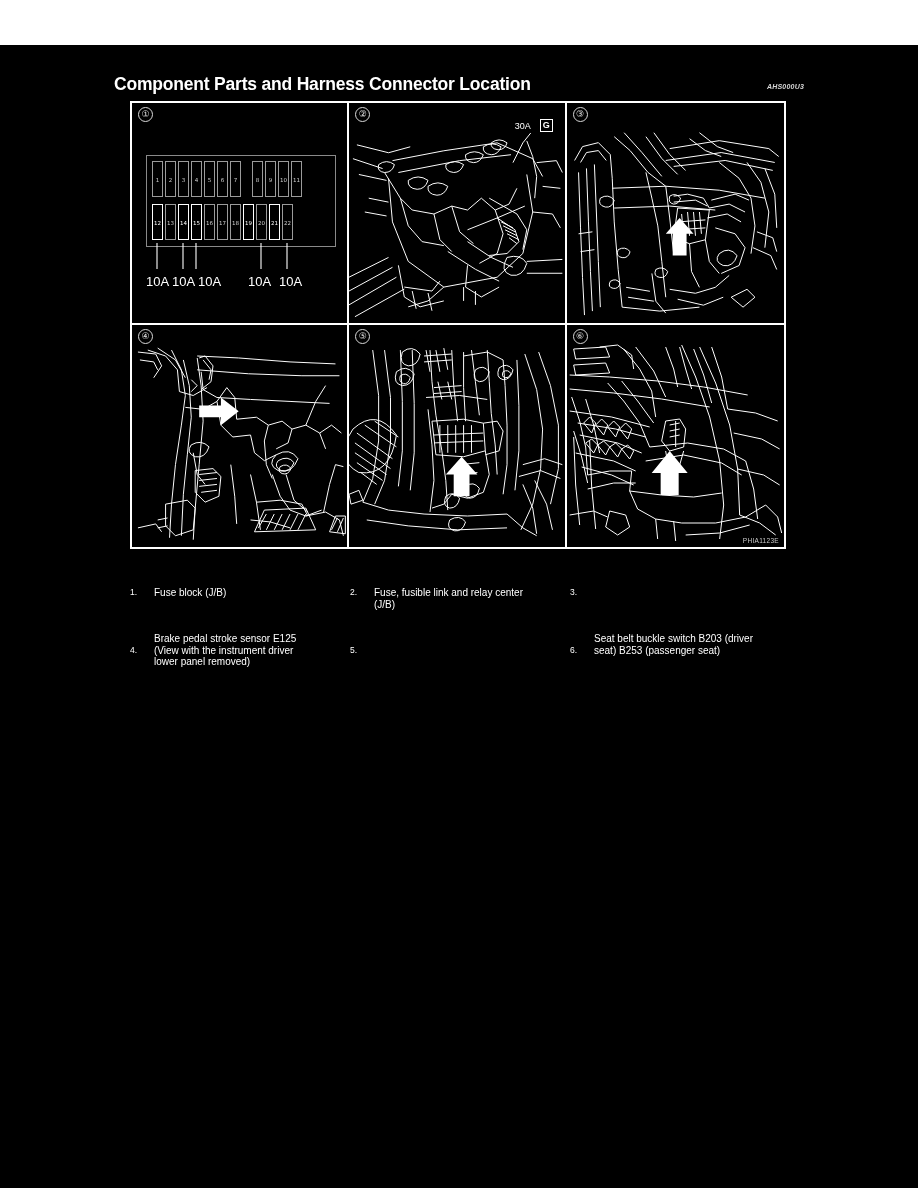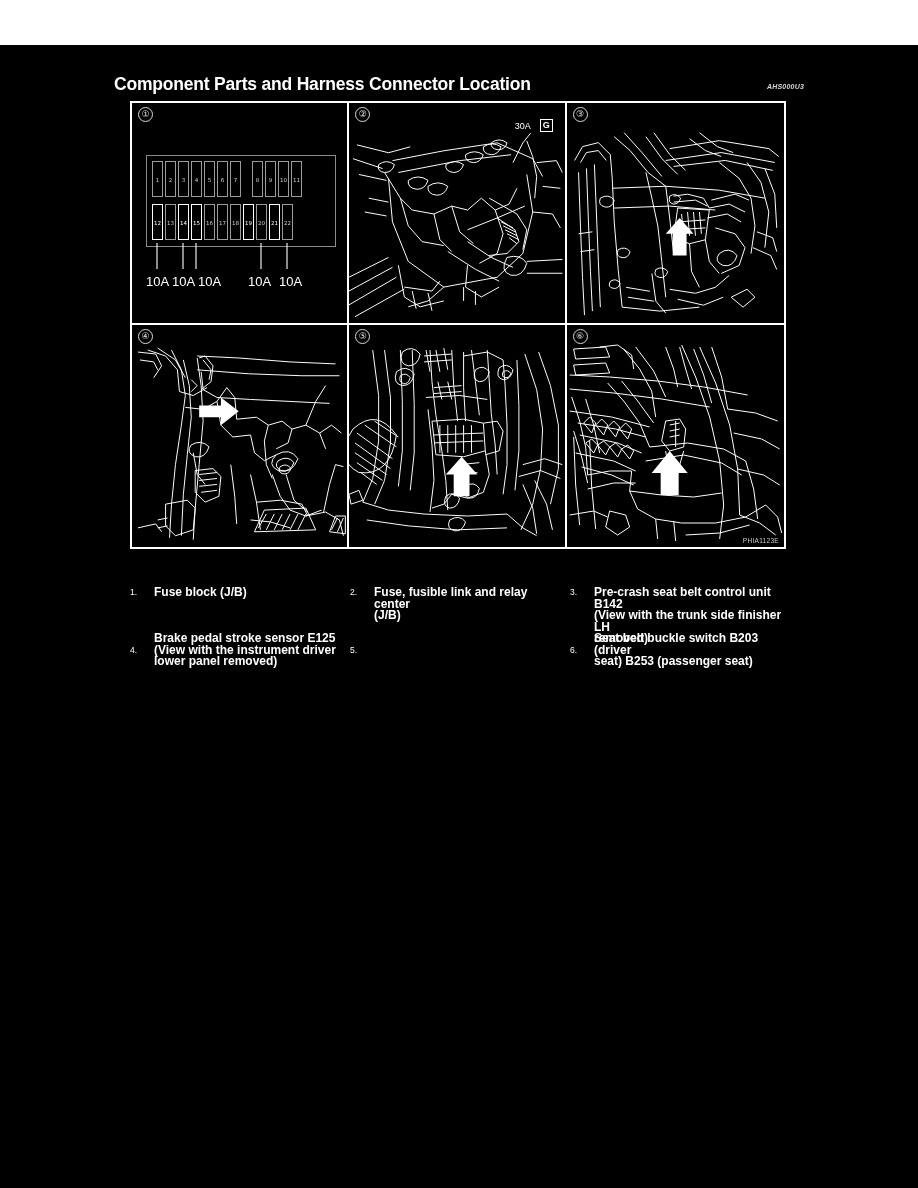--- a/index.html
+++ b/index.html
@@ -226,25 +226,24 @@
   }
   .cap-num {
     width: 24px;
     flex: 0 0 24px;
     font-size: 8.5px;
     color: #ffffff;
     line-height: 11.5px;
     padding-top: 0px;
   }
   .cap-text {
-    font-size: 12px;
+    font-size: 10px;
     line-height: 11.5px;
     color: #ffffff;
     white-space: pre-line;
-    font-weight: bold;
   }
   .cap-item.r2 .cap-num { align-self: center; }
 </style>
 </head>
 <body>
 
 <div id="page">
 
   <div id="figure-block">
 
@@ -626,23 +625,20 @@
           <div class="cap-num">1.</div>
           <div class="cap-text">Fuse block (J/B)</div>
         </div>
         <div class="cap-item">
           <div class="cap-num">2.</div>
           <div class="cap-text">Fuse, fusible link and relay center
 (J/B)</div>
         </div>
         <div class="cap-item">
           <div class="cap-num">3.</div>
-          <div class="cap-text">Pre-crash seat belt control unit B142
-(View with the trunk side finisher LH
-removed)</div>
         </div>
       </div>
 
       <div class="cap-grid" id="cap-row-2">
         <div class="cap-item r2">
           <div class="cap-num">4.</div>
           <div class="cap-text">Brake pedal stroke sensor E125
 (View with the instrument driver
 lower panel removed)</div>
         </div>

